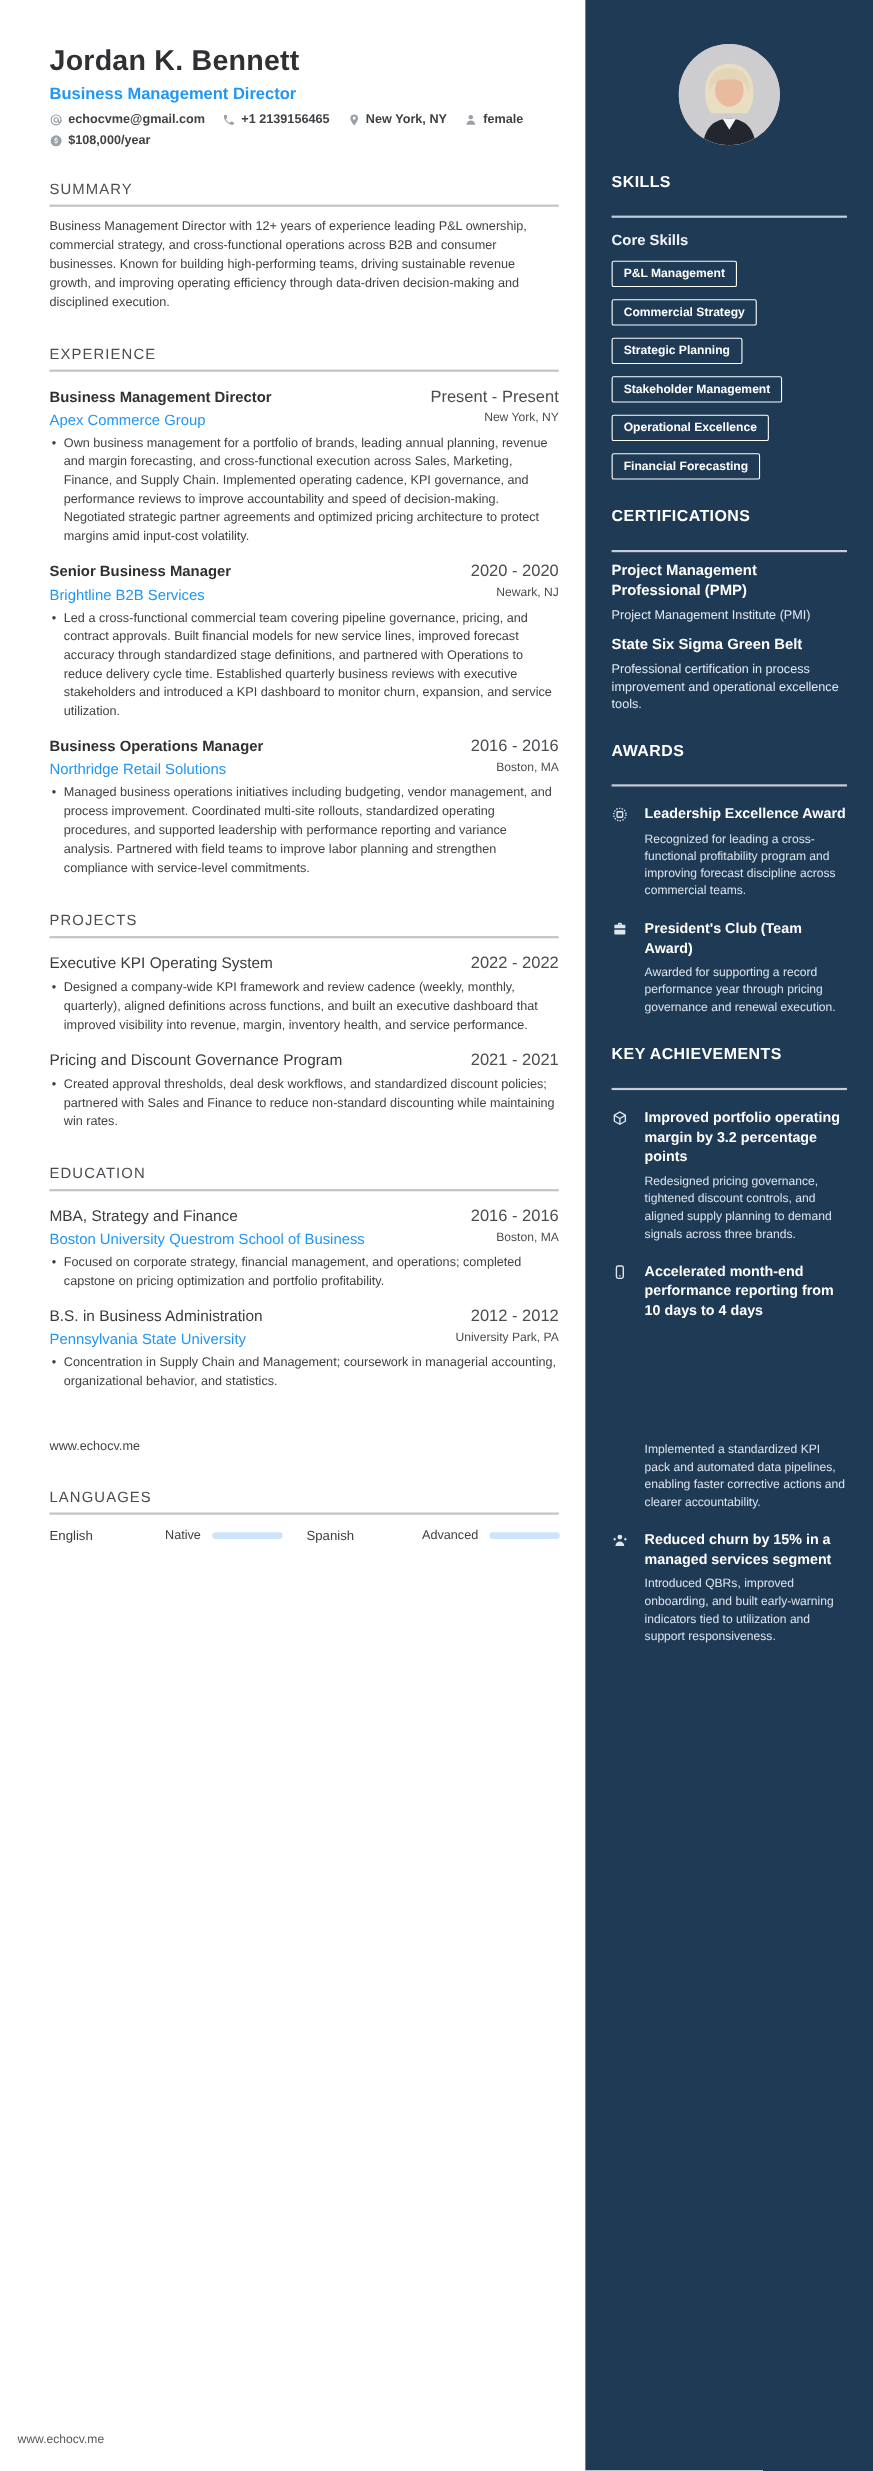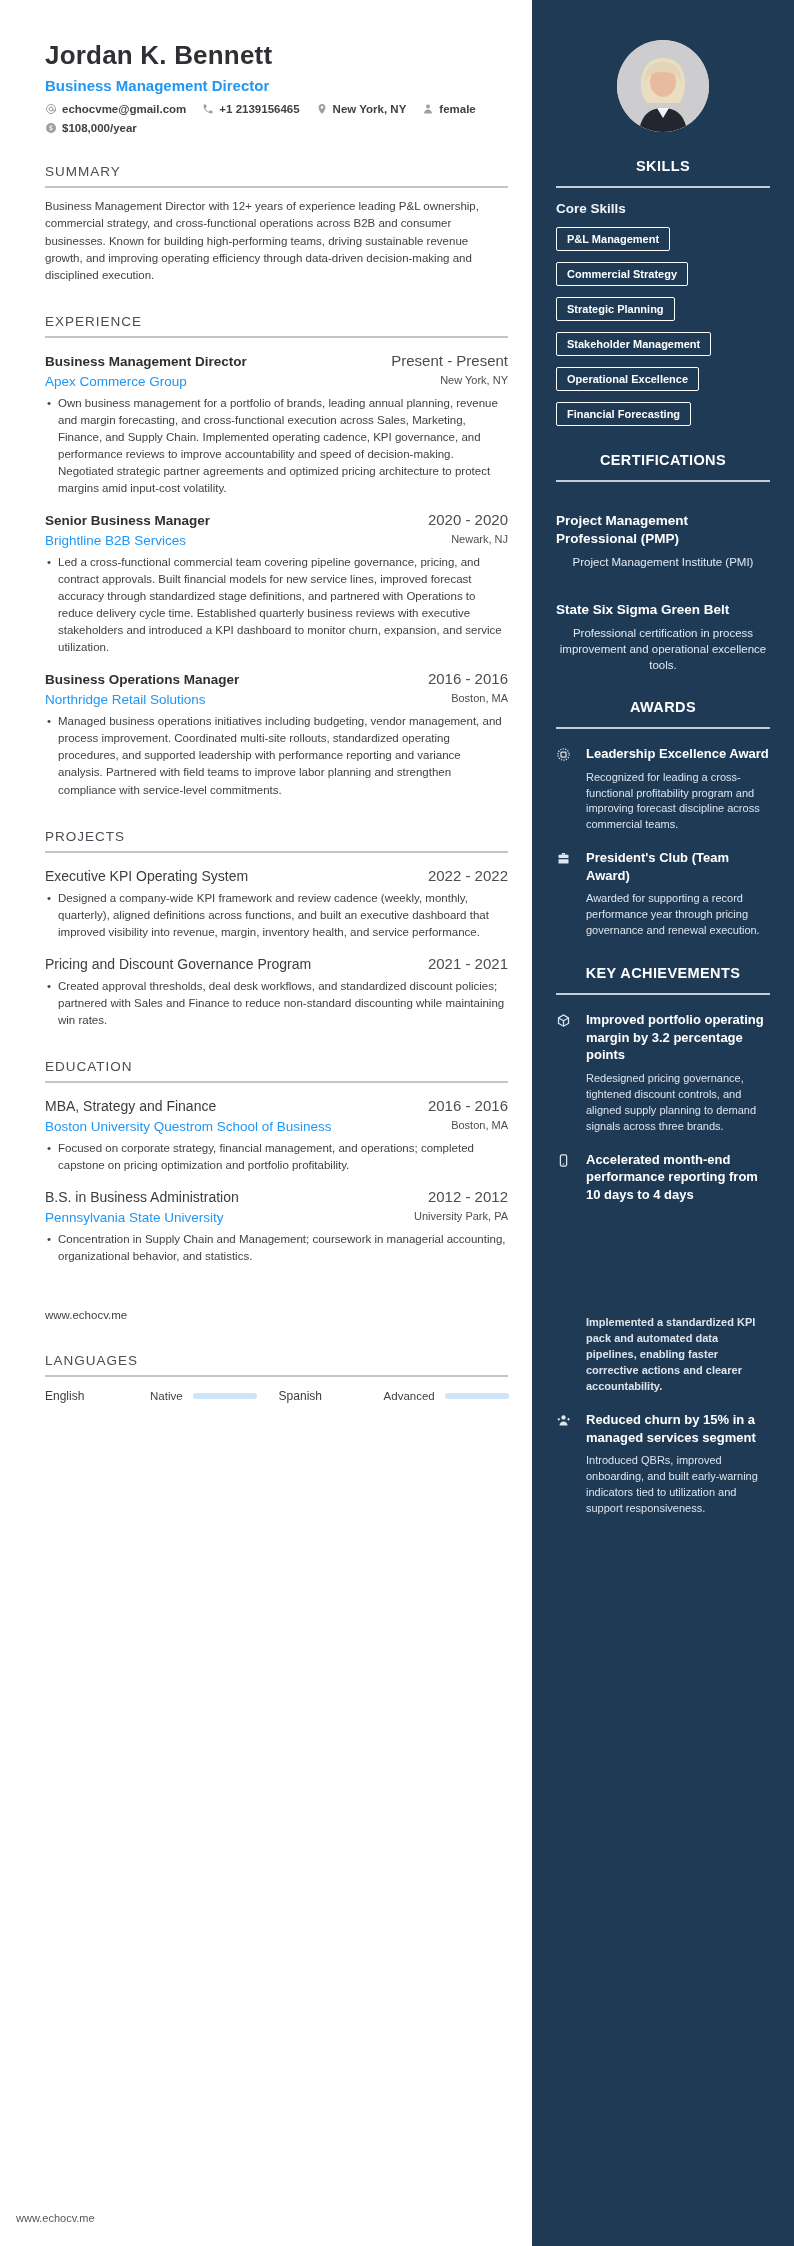--- a/index.html
+++ b/index.html
@@ -41,33 +41,33 @@
   .lang-bar { width:64px; height:6px; border-radius:3px; background:#cde4fa; overflow:hidden; margin-right:22px; }
   .lang-fill { height:100%; background:#2196f3; border-radius:3px; }
   .lang-group { display:flex; align-items:center; flex:1; }
 
   .footer-site { position:absolute; left:16px; bottom:22px; font-size:11px; color:#55585c; }
 
   
   .sidebar { width:262px; height:2246px; background:#1f3a55; color:#ffffff; padding:0 24px; }
   .avatar-wrap { width:92px; height:92px; border-radius:50%; overflow:hidden; margin:40px auto 0; background:#cfcfcf; }
   .sb-section { margin-top:26px; }
-  .sb-head { font-size:14.5px; font-weight:700; color:#ffffff; letter-spacing:.4px; padding-bottom:12px; border-bottom:2px solid #c6cdd6;text-align:center; }
+  .sb-head { font-size:14.5px; font-weight:700; color:#ffffff; letter-spacing:.4px; padding-bottom:22px; border-bottom:2px solid #c6cdd6; }
   .skills-group { margin-top:13px; font-size:13.5px; font-weight:700; color:#f2f5f8; }
   .pill { display:table; margin-top:11px; border:1.5px solid #ffffff; border-radius:2px; padding:5px 10px; font-size:11px; font-weight:700; color:#ffffff; background:transparent; font-family:"Liberation Sans", sans-serif; }
-  .cert-item { margin-top:30px; }
+  .cert-item { margin-top:8px; }
   .cert-title { font-size:13.5px; font-weight:700; line-height:1.35; color:#ffffff; }
-  .cert-sub { margin-top:6px; font-size:11.5px; line-height:1.4; color:#e3e9f0;text-align:center; }
+  .cert-sub { margin-top:6px; font-size:11.5px; line-height:1.4; color:#e3e9f0; }
   .ico-item { display:flex; margin-top:16px; }
   .ico-col { width:30px; flex:0 0 30px; padding-top:2px; color:#dfe6ee; }
   .ico-col svg { width:15px; height:15px; }
   .ico-body { flex:1; }
   .ico-title { font-size:13px; font-weight:700; line-height:1.35; color:#ffffff; }
   .ico-desc { margin-top:7px; font-size:11px; line-height:1.45; color:#dde4ec; }
-  .ico-desc.gap { margin-top:112px;font-weight:bold; }
+  .ico-desc.gap { margin-top:112px; }
 </style>
 </head>
 <body>
 
 <div class="page">
 
   <div class="main">
 
     <div class="name">Jordan K. Bennett</div>
     <div class="role-title">Business Management Director</div>

